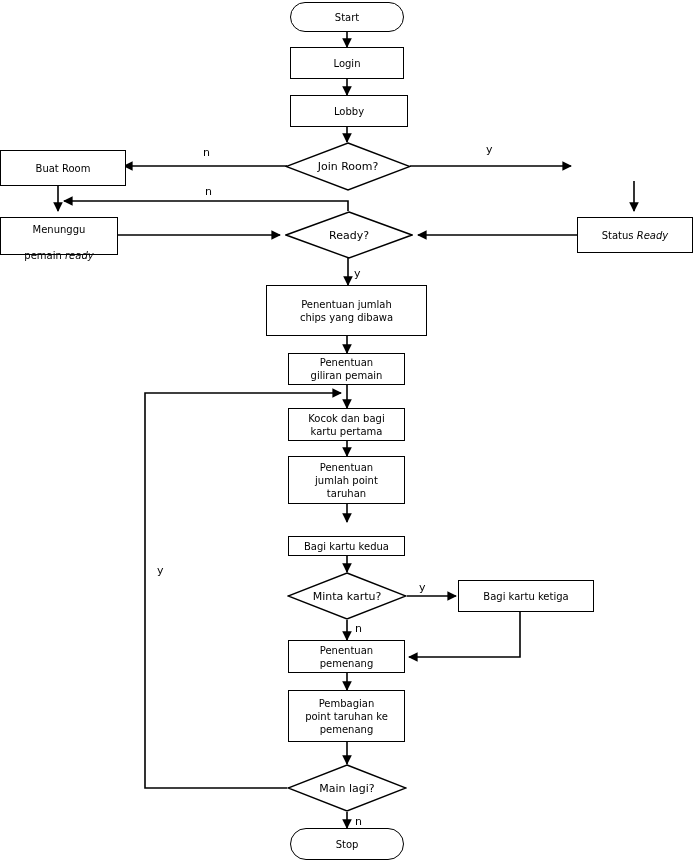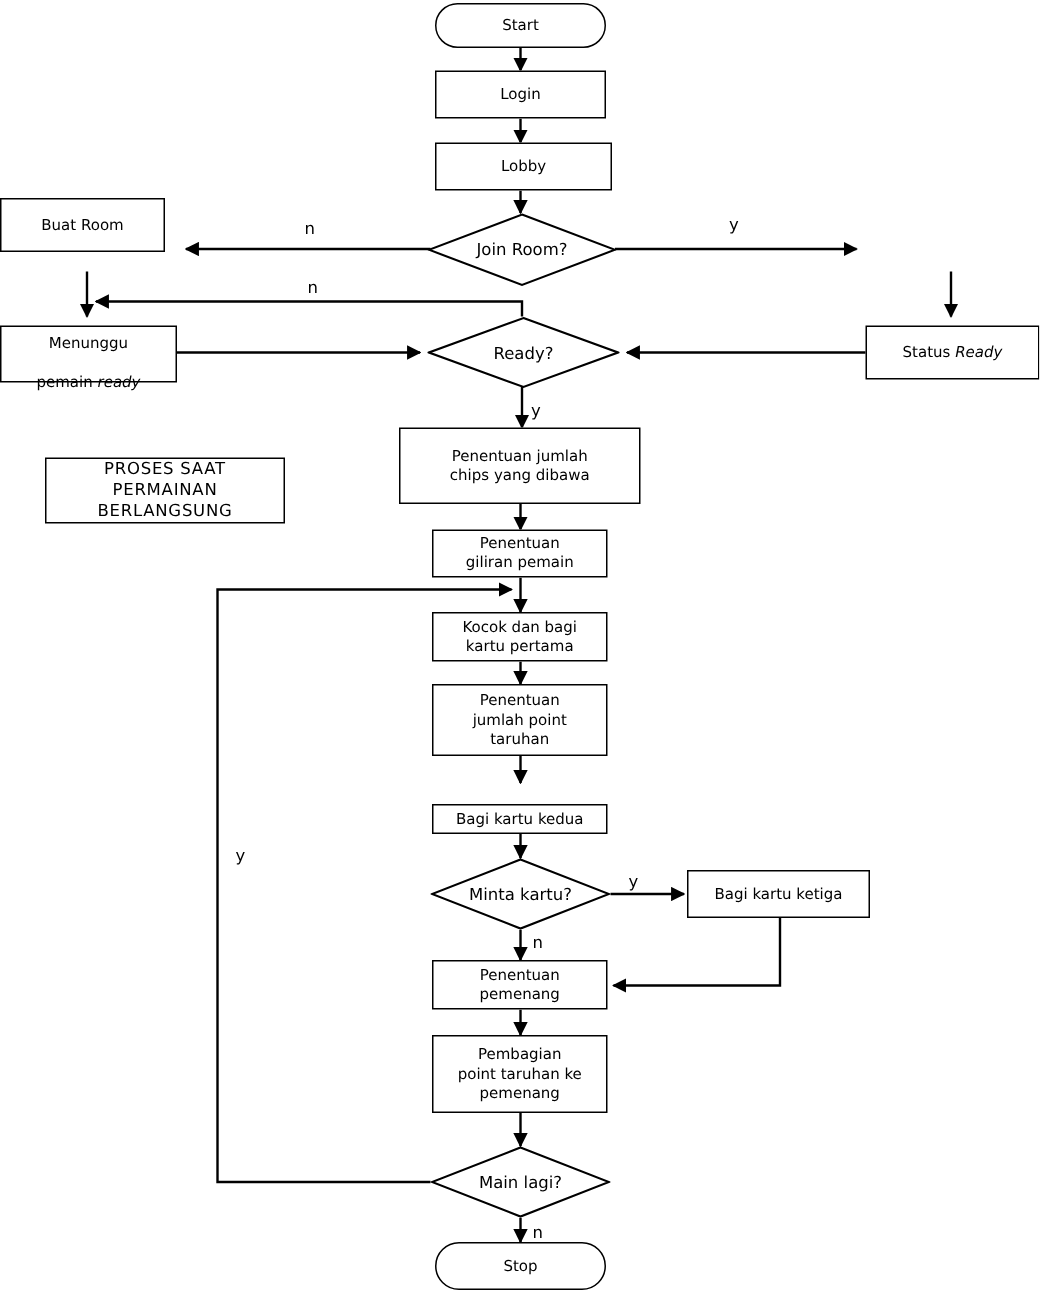--- a/index.html
+++ b/index.html
@@ -160,21 +160,21 @@
     <span class="txt">Lobby</span>
   </div>
 
   <div class="diamond-wrap" style="left:285px; top:142px; width:126px; height:49px;">
     <svg width="126" height="49" viewBox="0 0 126 49">
       <polygon points="63,1 125,24.5 63,48 1,24.5" fill="#ffffff" stroke="#000000" stroke-width="1.4"></polygon>
     </svg>
     <div class="dtext">Join Room?</div>
   </div>
 
-  <div class="node rect" style="left:0px; top:132px; width:110px; height:36px;">
+  <div class="node rect" style="left:0px; top:150px; width:126px; height:36px;">
     <span class="txt">Buat Room</span>
   </div>
 
 
   <div class="node rect" style="left:0px; top:217px; width:118px; height:38px;">
     <span class="txt">
       <span>Menunggu</span><br>
       <span>pemain </span><em>ready</em>
     </span>
   </div>
@@ -183,25 +183,20 @@
     <span class="txt"><span>Status </span><em>Ready</em></span>
   </div>
 
   <div class="diamond-wrap" style="left:285px; top:211px; width:128px; height:48px;">
     <svg width="128" height="48" viewBox="0 0 128 48">
       <polygon points="64,1 127,24 64,47 1,24" fill="#ffffff" stroke="#000000" stroke-width="1.4"></polygon>
     </svg>
     <div class="dtext">Ready?</div>
   </div>
 
-  <div class="node label-box" style="left:30px; top:305px; width:160px; height:44px;">
-    <span class="txt">PROSES SAAT
-PERMAINAN
-BERLANGSUNG</span>
-  </div>
 
   <div class="node rect" style="left:266px; top:285px; width:161px; height:51px;">
     <span class="txt">Penentuan jumlah
 chips yang dibawa</span>
   </div>
 
   <div class="node rect" style="left:288px; top:353px; width:117px; height:32px;">
     <span class="txt">Penentuan
 giliran pemain</span>
   </div>
@@ -221,21 +216,21 @@
     <span class="txt">Bagi kartu kedua</span>
   </div>
 
   <div class="diamond-wrap" style="left:287px; top:572px; width:120px; height:48px;">
     <svg width="120" height="48" viewBox="0 0 120 48">
       <polygon points="60,1 119,24 60,47 1,24" fill="#ffffff" stroke="#000000" stroke-width="1.4"></polygon>
     </svg>
     <div class="dtext">Minta kartu?</div>
   </div>
 
-  <div class="node rect" style="left:458px; top:580px; width:122px; height:32px;">
+  <div class="node rect" style="left:458px; top:580px; width:136px; height:32px;">
     <span class="txt">Bagi kartu ketiga</span>
   </div>
 
   <div class="node rect" style="left:288px; top:640px; width:117px; height:33px;">
     <span class="txt">Penentuan
 pemenang</span>
   </div>
 
   <div class="node rect" style="left:288px; top:690px; width:117px; height:52px;">
     <span class="txt">Pembagian

